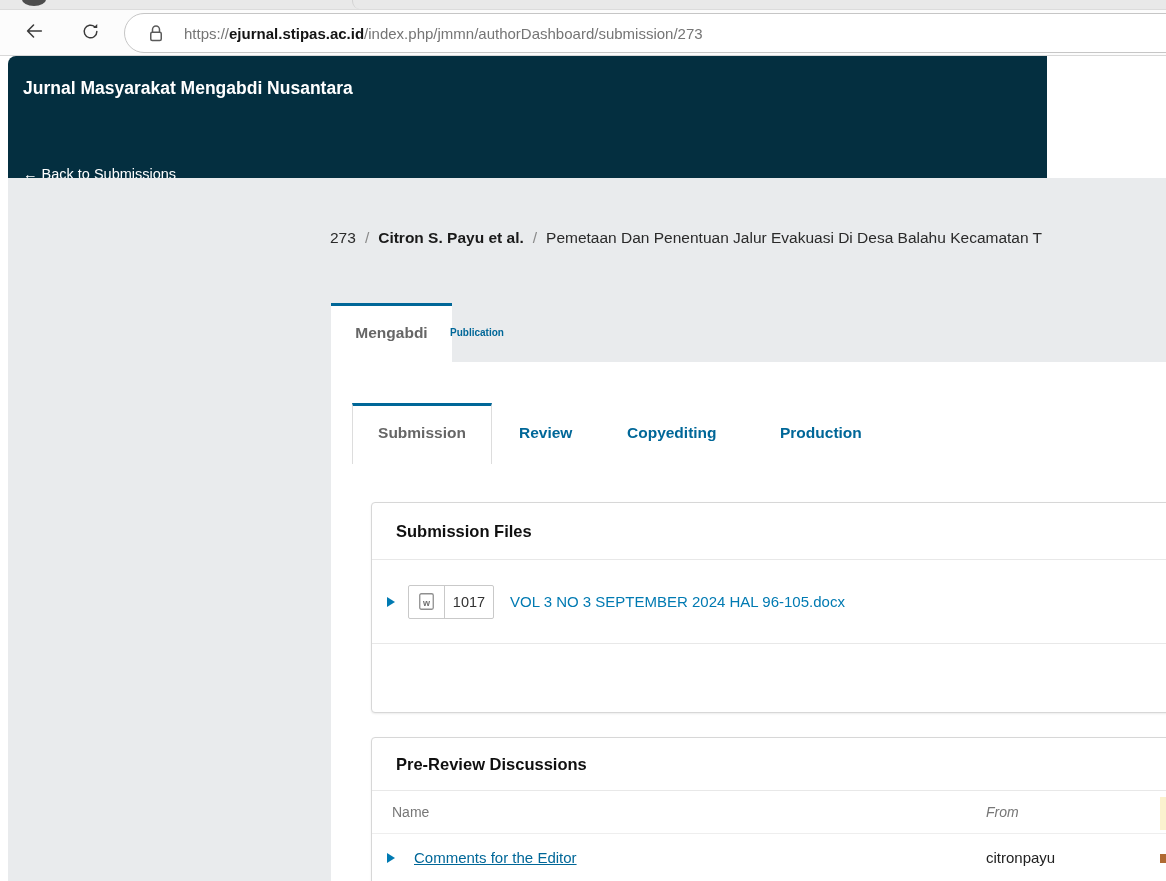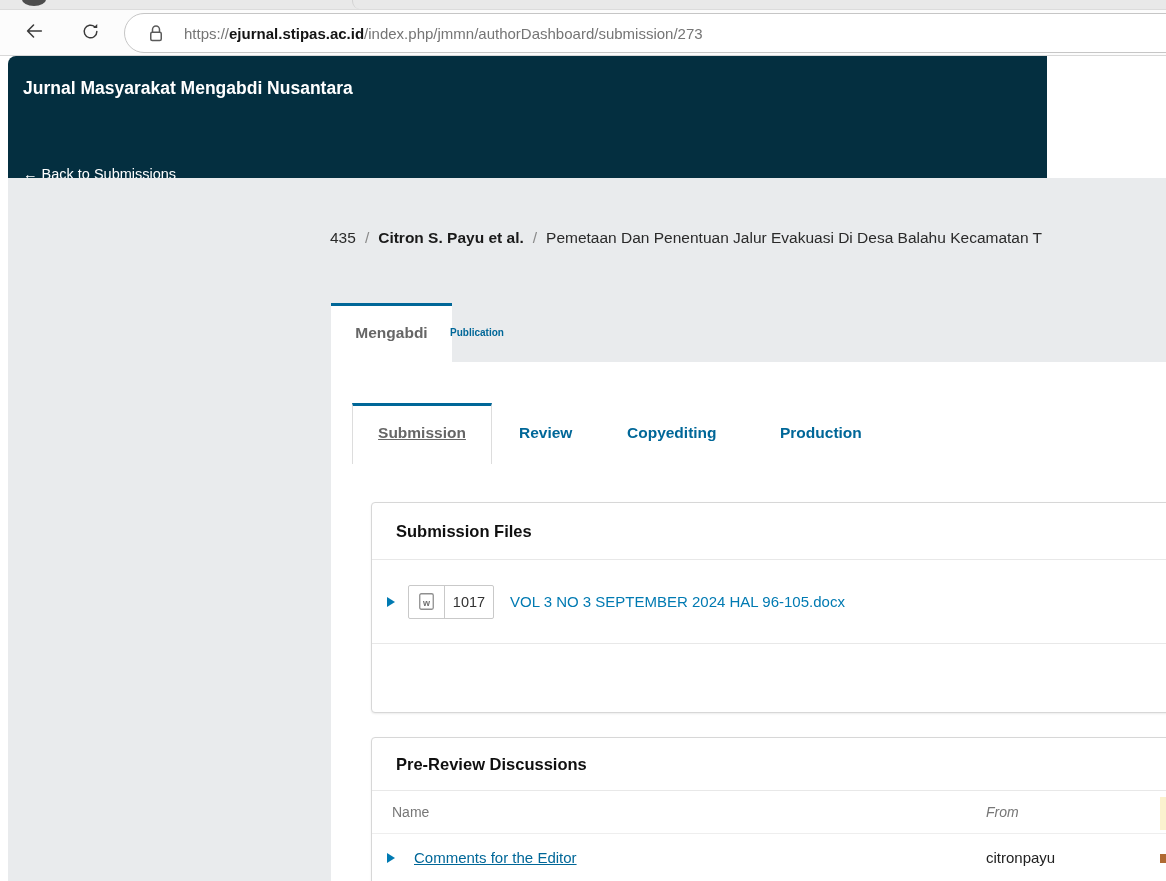--- a/index.html
+++ b/index.html
@@ -51,21 +51,21 @@
   .tab-publication { position:absolute; left:442px; top:125px; height:59px;
                      line-height:59px; font-weight:bold; font-size:10px;
                      color:#006798; cursor:pointer; }
 
   .workflow-panel { position:absolute; left:323px; top:184px; width:843px;
                     height:520px; background:#fff; }
 
   .stage-tab-active { position:absolute; left:21px; top:41px; width:140px; height:61px;
                       background:#fff; border:1px solid #ddd; border-top:3px solid #006798;
                       border-bottom:none; text-align:center; line-height:54px;
-                      font-weight:bold; font-size:15.5px; color:#666; cursor:pointer;text-decoration:underline; }
+                      font-weight:bold; font-size:15.5px; color:#666; cursor:pointer; }
   .stage-tab-link { position:absolute; top:41px; height:60px; line-height:60px;
                     font-weight:bold; font-size:15.5px; color:#006798; cursor:pointer; }
   .stage-tab-link.review { left:188px; }
   .stage-tab-link.copyediting { left:296px; }
   .stage-tab-link.production { left:449px; }
 
   .grid-panel { position:absolute; left:40px; background:#fff;
                 border:1px solid #d7d7d7; border-radius:4px;
                 box-shadow:0 1px 2px rgba(0,0,0,0.08); }
   .files-panel { top:140px; width:812px; height:211px; }
@@ -141,21 +141,21 @@
   </div>
 
   <div class="site-header">
     <div class="journal-title">Jurnal Masyarakat Mengabdi Nusantara</div>
     <a class="back-link">← Back to Submissions</a>
   </div>
 
   <div class="page">
 
     <div class="breadcrumb">
-      <span class="crumb-id">435</span><span class="crumb-sep">/</span><span class="crumb-authors">Citron S. Payu et al.</span><span class="crumb-sep">/</span><span class="crumb-title">Pemetaan Dan Penentuan Jalur Evakuasi Di Desa Balahu Kecamatan T</span>
+      <span class="crumb-id">273</span><span class="crumb-sep">/</span><span class="crumb-authors">Citron S. Payu et al.</span><span class="crumb-sep">/</span><span class="crumb-title">Pemetaan Dan Penentuan Jalur Evakuasi Di Desa Balahu Kecamatan T</span>
     </div>
 
     <div class="tab-workflow">Mengabdi</div>
     <div class="tab-publication">Publication</div>
 
     <div class="workflow-panel">
 
       <div class="stage-tab-active">Submission</div>
       <div class="stage-tab-link review">Review</div>
       <div class="stage-tab-link copyediting">Copyediting</div>

